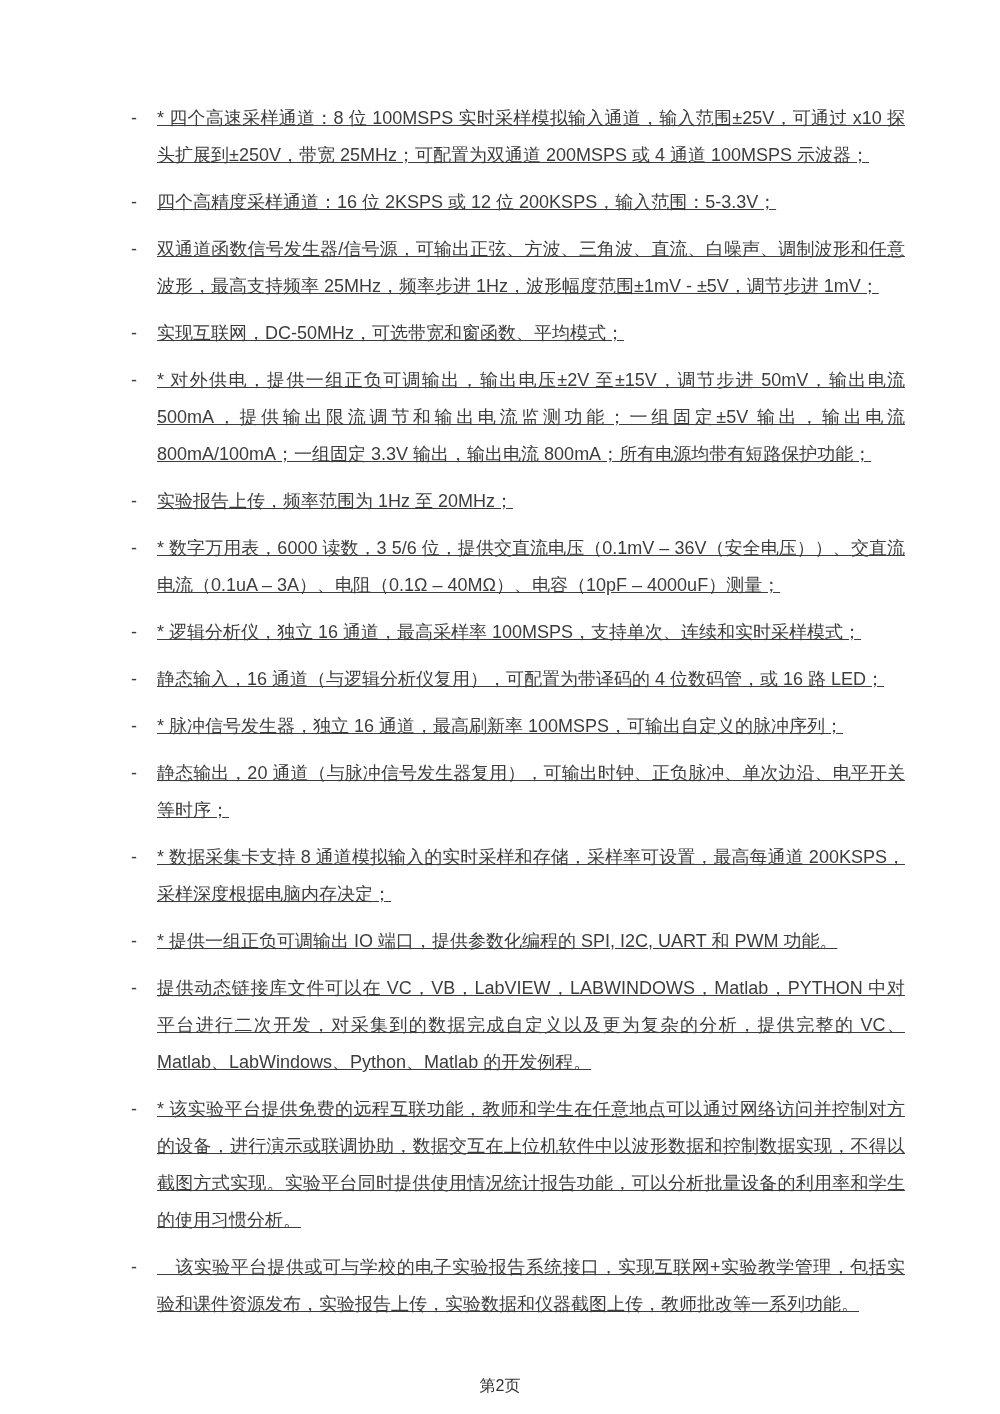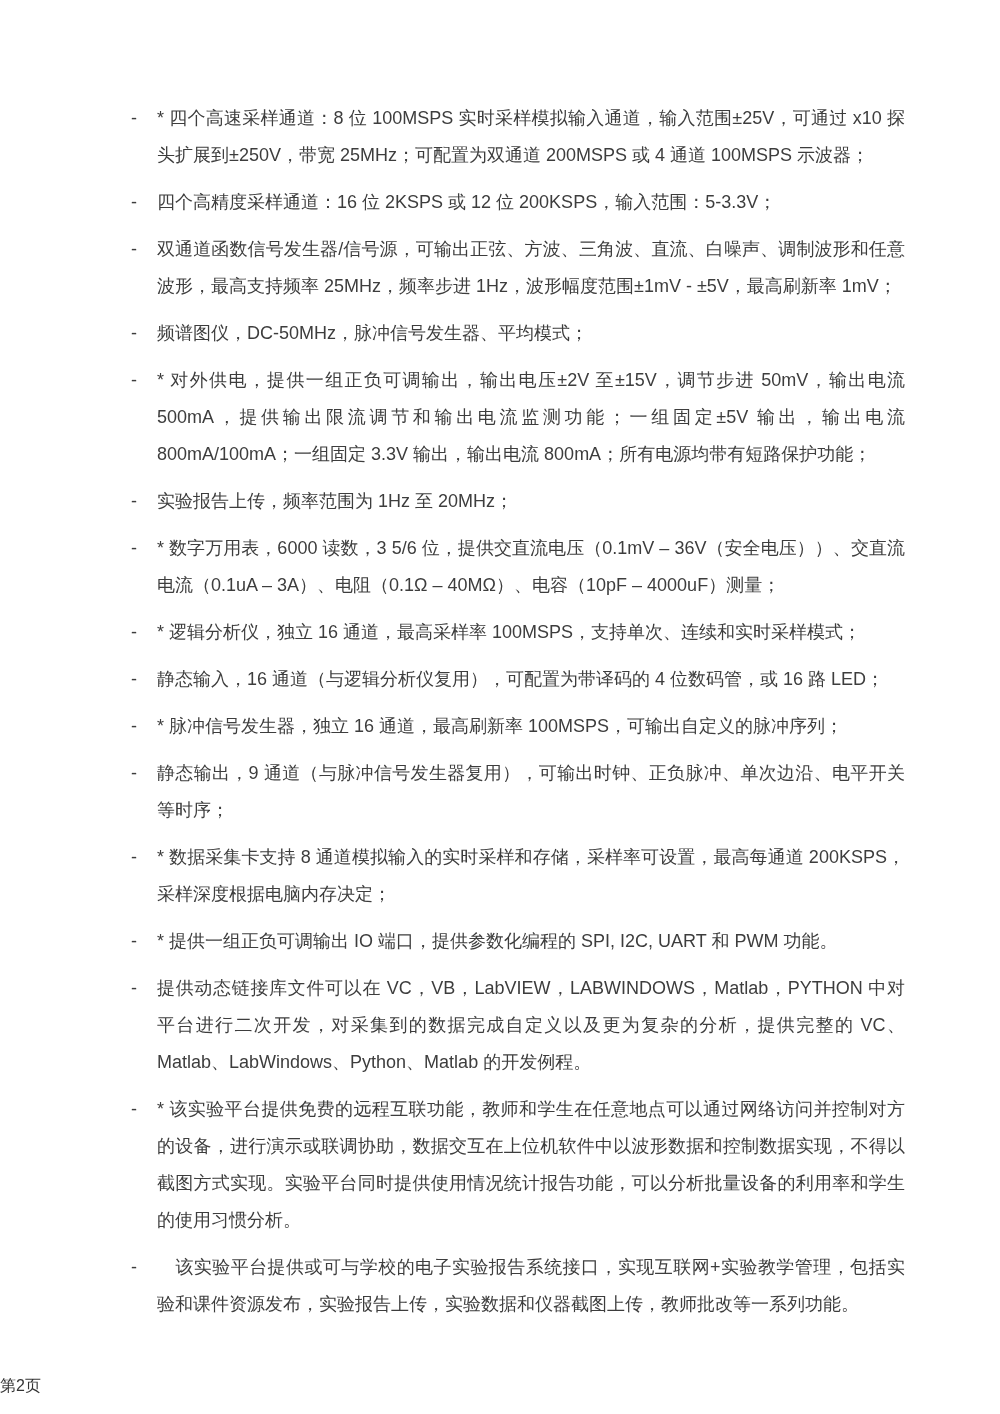--- a/index.html
+++ b/index.html
@@ -31,26 +31,28 @@
     color: #3d3d3d;
   }
   .marker {
     flex: 0 0 26px;
     width: 26px;
   }
   .text {
     flex: 1;
     text-align: justify;
     word-break: break-word;
+    text-decoration: underline;
   }
   .footer {
     position: absolute;
     left: 0;
     right: 0;
     top: 1376px;
+    text-align: center;
     font-size: 16px;
     color: #333333;
   }
 </style>
 </head>
 <body>
 
 <div class="page">
   <div class="content">
 
@@ -59,26 +61,26 @@
         <div class="text">* 四个高速采样通道：8 位 100MSPS 实时采样模拟输入通道，输入范围±25V，可通过 x10 探头扩展到±250V，带宽 25MHz；可配置为双通道 200MSPS 或 4 通道 100MSPS 示波器；</div>
       </div>
 
       <div class="item">
         <span class="marker">-</span>
         <div class="text">四个高精度采样通道：16 位 2KSPS 或 12 位 200KSPS，输入范围：5-3.3V；</div>
       </div>
 
       <div class="item">
         <span class="marker">-</span>
-        <div class="text">双通道函数信号发生器/信号源，可输出正弦、方波、三角波、直流、白噪声、调制波形和任意波形，最高支持频率 25MHz，频率步进 1Hz，波形幅度范围±1mV -  ±5V，最高刷新率 1mV；</div>
+        <div class="text">双通道函数信号发生器/信号源，可输出正弦、方波、三角波、直流、白噪声、调制波形和任意波形，最高支持频率 25MHz，频率步进 1Hz，波形幅度范围±1mV -  ±5V，调节步进 1mV；</div>
       </div>
 
       <div class="item">
         <span class="marker">-</span>
-        <div class="text">频谱图仪，DC-50MHz，脉冲信号发生器、平均模式；</div>
+        <div class="text">实现互联网，DC-50MHz，可选带宽和窗函数、平均模式；</div>
       </div>
 
       <div class="item">
         <span class="marker">-</span>
         <div class="text">* 对外供电，提供一组正负可调输出，输出电压±2V 至±15V，调节步进 50mV，输出电流 500mA，提供输出限流调节和输出电流监测功能；一组固定±5V 输出，输出电流 800mA/100mA；一组固定 3.3V 输出，输出电流 800mA；所有电源均带有短路保护功能；</div>
       </div>
 
       <div class="item">
         <span class="marker">-</span>
         <div class="text">实验报告上传，频率范围为 1Hz 至 20MHz；</div>
@@ -99,21 +101,21 @@
         <div class="text">静态输入，16 通道（与逻辑分析仪复用），可配置为带译码的 4 位数码管，或 16 路 LED；</div>
       </div>
 
       <div class="item">
         <span class="marker">-</span>
         <div class="text">* 脉冲信号发生器，独立 16 通道，最高刷新率 100MSPS，可输出自定义的脉冲序列；</div>
       </div>
 
       <div class="item">
         <span class="marker">-</span>
-        <div class="text">静态输出，9 通道（与脉冲信号发生器复用），可输出时钟、正负脉冲、单次边沿、电平开关等时序；</div>
+        <div class="text">静态输出，20 通道（与脉冲信号发生器复用），可输出时钟、正负脉冲、单次边沿、电平开关等时序；</div>
       </div>
 
       <div class="item">
         <span class="marker">-</span>
         <div class="text">* 数据采集卡支持 8 通道模拟输入的实时采样和存储，采样率可设置，最高每通道 200KSPS，采样深度根据电脑内存决定；</div>
       </div>
 
       <div class="item">
         <span class="marker">-</span>
         <div class="text">* 提供一组正负可调输出 IO 端口，提供参数化编程的 SPI, I2C, UART 和 PWM 功能。</div>

